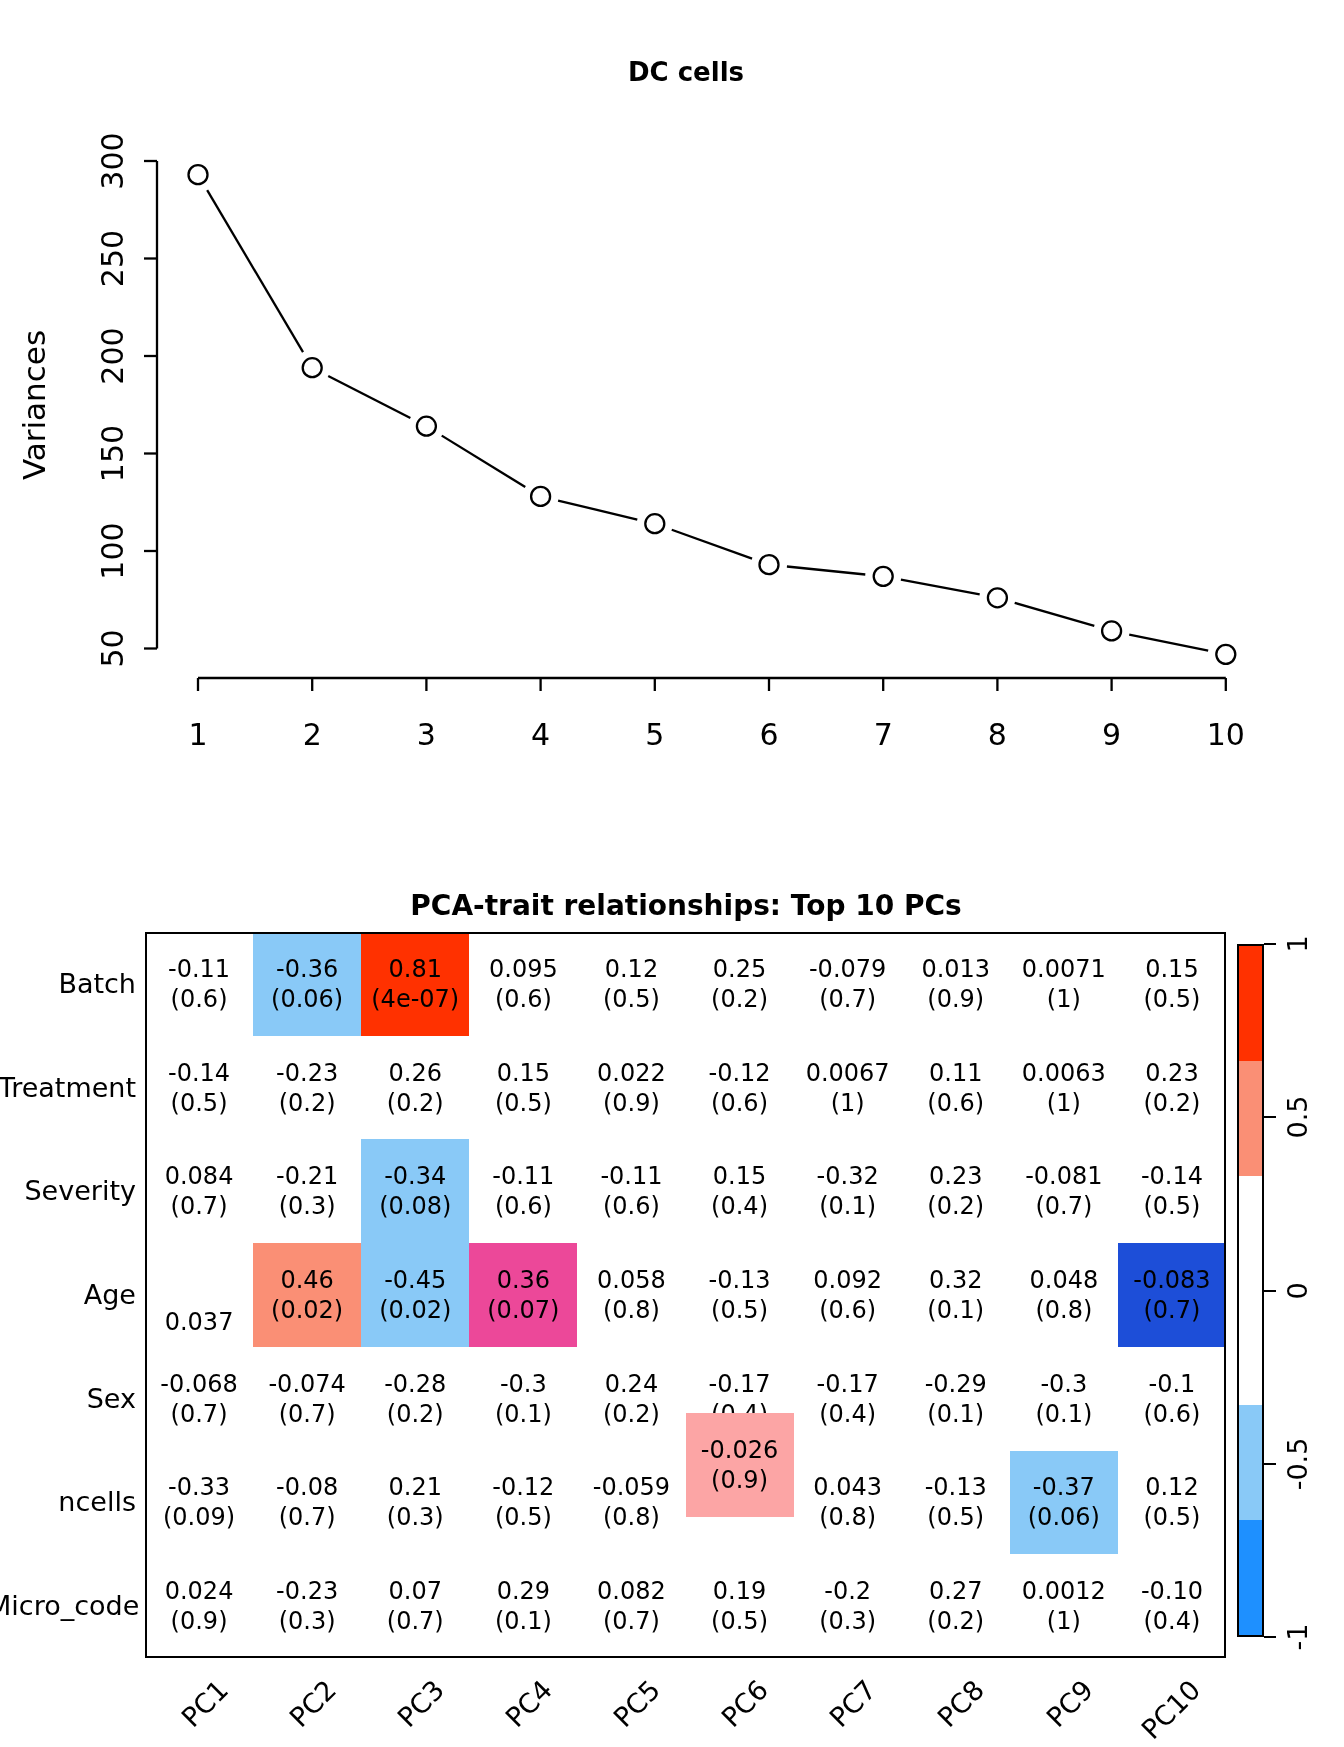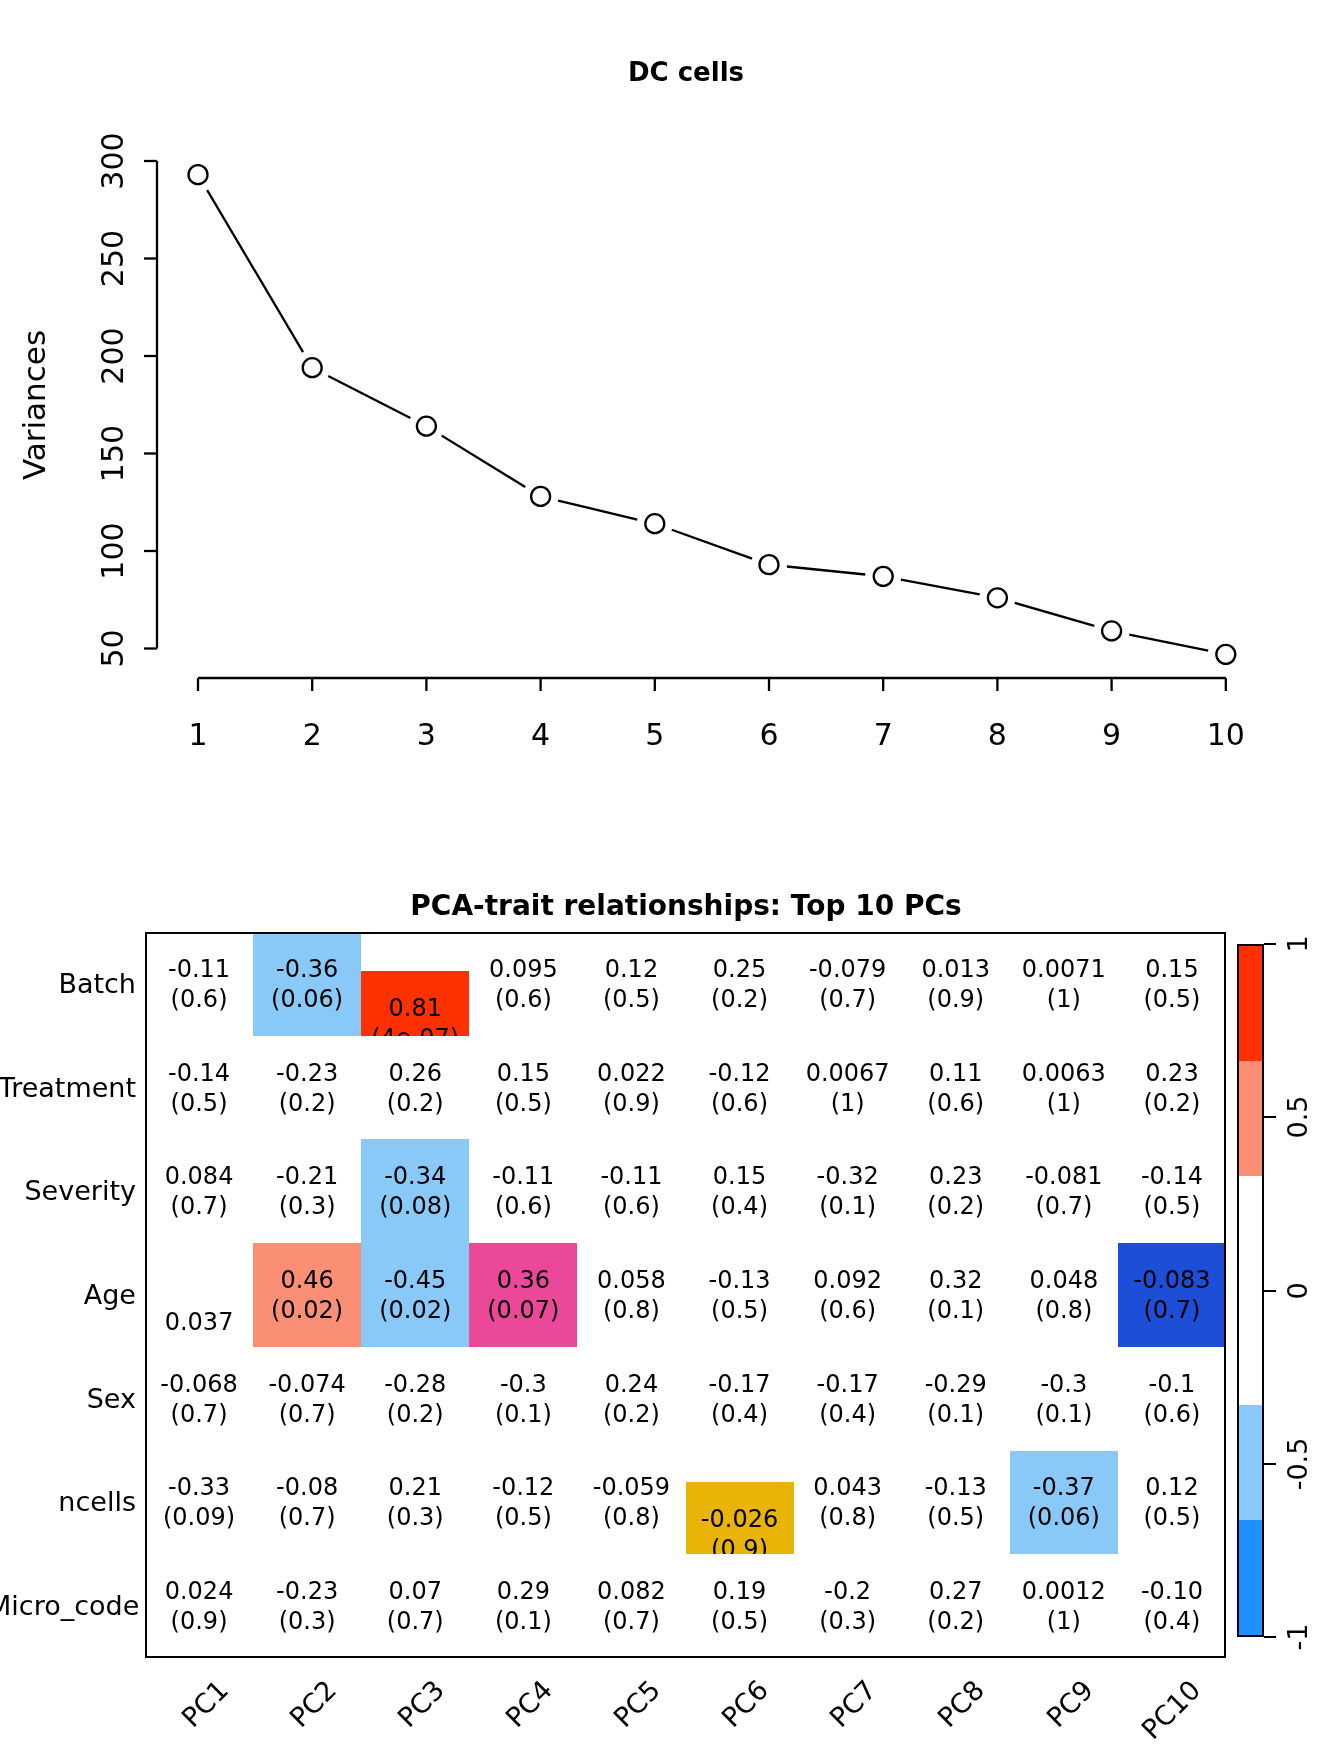--- a/index.html
+++ b/index.html
@@ -100,21 +100,21 @@
   <div class="hm-title">PCA-trait relationships: Top 10 PCs</div>
   <div id="hm-cells">
       <div class="hm-cell" style="left: 145px; top: 932px; width: 108.1px; height: 103.714px; background: rgb(255, 255, 255);">
         <span>-0.11</span>
         <span>(0.6)</span>
       </div>
       <div class="hm-cell" style="left: 253.1px; top: 932px; width: 108.1px; height: 103.714px; background: rgb(137, 201, 247);">
         <span>-0.36</span>
         <span>(0.06)</span>
       </div>
-      <div class="hm-cell" style="left: 361.2px; top: 932px; width: 108.1px; height: 103.714px; background: rgb(255, 49, 0); margin-top: 39px;">
+      <div class="hm-cell" style="left: 361.2px; top: 932px; width: 108.1px; height: 103.714px; background: rgb(255, 49, 0);">
         <span>0.81</span>
         <span>(4e-07)</span>
       </div>
       <div class="hm-cell" style="left: 469.3px; top: 932px; width: 108.1px; height: 103.714px; background: rgb(255, 255, 255);">
         <span>0.095</span>
         <span>(0.6)</span>
       </div>
       <div class="hm-cell" style="left: 577.4px; top: 932px; width: 108.1px; height: 103.714px; background: rgb(255, 255, 255);">
         <span>0.12</span>
         <span>(0.5)</span>
@@ -312,21 +312,21 @@
         <span>(0.3)</span>
       </div>
       <div class="hm-cell" style="left: 469.3px; top: 1450.57px; width: 108.1px; height: 103.714px; background: rgb(255, 255, 255);">
         <span>-0.12</span>
         <span>(0.5)</span>
       </div>
       <div class="hm-cell" style="left: 577.4px; top: 1450.57px; width: 108.1px; height: 103.714px; background: rgb(255, 255, 255);">
         <span>-0.059</span>
         <span>(0.8)</span>
       </div>
-      <div class="hm-cell" style="left: 685.5px; top: 1482px; width: 108.1px; height: 103.714px; background: #eab308;">
+      <div class="hm-cell" style="left: 685.5px; top: 1413px; width: 108.1px; height: 103.714px; background: #fca5a5;">
         <span>-0.026</span>
         <span>(0.9)</span>
       </div>
       <div class="hm-cell" style="left: 793.6px; top: 1450.57px; width: 108.1px; height: 103.714px; background: rgb(255, 255, 255);">
         <span>0.043</span>
         <span>(0.8)</span>
       </div>
       <div class="hm-cell" style="left: 901.7px; top: 1450.57px; width: 108.1px; height: 103.714px; background: rgb(255, 255, 255);">
         <span>-0.13</span>
         <span>(0.5)</span>

